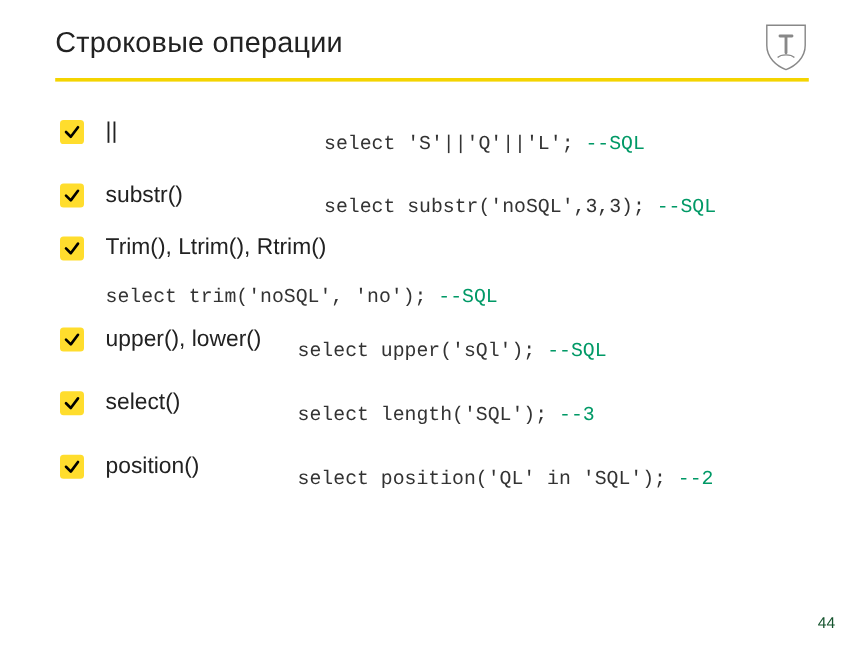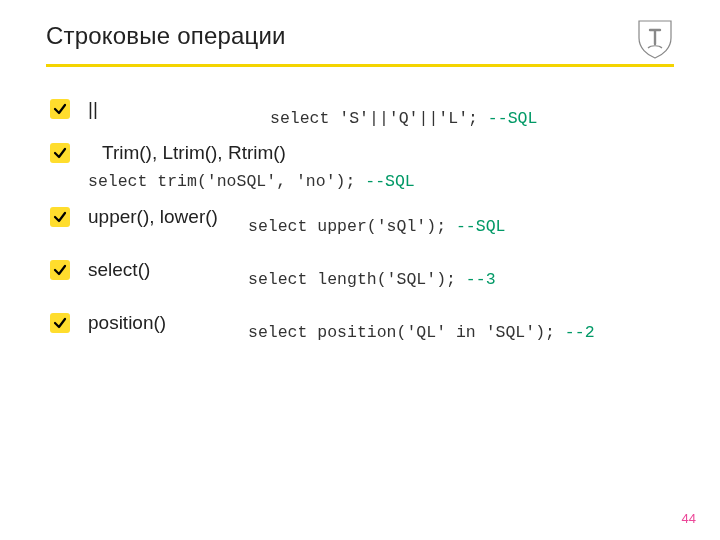--- a/index.html
+++ b/index.html
@@ -39,21 +39,21 @@
     margin: 0 0 22px 0;
   }
   .content {
     padding-left: 4px;
   }
   .row {
     display: flex;
     align-items: center;
     margin-bottom: 14px;
   }
-  .tight { margin-bottom: 8px; gap: 14px; }
+  .tight { margin-bottom: 20px; }
   .bullet {
     width: 20px;
     height: 20px;
     background: #ffdd2d;
     border-radius: 3px;
     display: flex;
     align-items: center;
     justify-content: center;
     margin-right: 18px;
     flex-shrink: 0;
@@ -76,21 +76,21 @@
     color: #009966;
   }
   .sub-code-row {
     margin: 6px 0 6px 38px;
   }
   .page-num {
     position: absolute;
     right: 24px;
     bottom: 14px;
     font-size: 13px;
-    color: #ec4899;
+    color: #14532d;
   }
 </style>
 </head>
 <body>
 
 <div class="slide">
 
   <div class="title-row">
     <div class="title">Строковые операции</div>
     <div class="logo">
@@ -109,20 +109,29 @@
     <div class="row">
       <span class="bullet">
         <svg width="14" height="14" viewBox="0 0 14 14">
             <path d="M2 7 L6 11 L12 3" stroke="#000" stroke-width="2.2" fill="none" stroke-linecap="round" stroke-linejoin="round"></path>
           </svg>
       </span>
       <span class="label">||</span>
       <span class="code"><span>select 'S'||'Q'||'L'; </span><span class="comment">--SQL</span></span>
     </div>
 
+    <div class="row">
+      <span class="bullet">
+        <svg width="14" height="14" viewBox="0 0 14 14">
+            <path d="M2 7 L6 11 L12 3" stroke="#000" stroke-width="2.2" fill="none" stroke-linecap="round" stroke-linejoin="round"></path>
+          </svg>
+      </span>
+      <span class="label">substr()</span>
+      <span class="code"><span>select substr('noSQL',3,3); </span><span class="comment">--SQL</span></span>
+    </div>
 
     <div class="row tight">
       <span class="bullet">
         <svg width="14" height="14" viewBox="0 0 14 14">
             <path d="M2 7 L6 11 L12 3" stroke="#000" stroke-width="2.2" fill="none" stroke-linecap="round" stroke-linejoin="round"></path>
           </svg>
       </span>
       <span class="label label-wide">Trim(), Ltrim(), Rtrim()</span>
     </div>
     <div class="sub-code-row code"><span>select trim('noSQL', 'no'); </span><span class="comment">--SQL</span></div>

